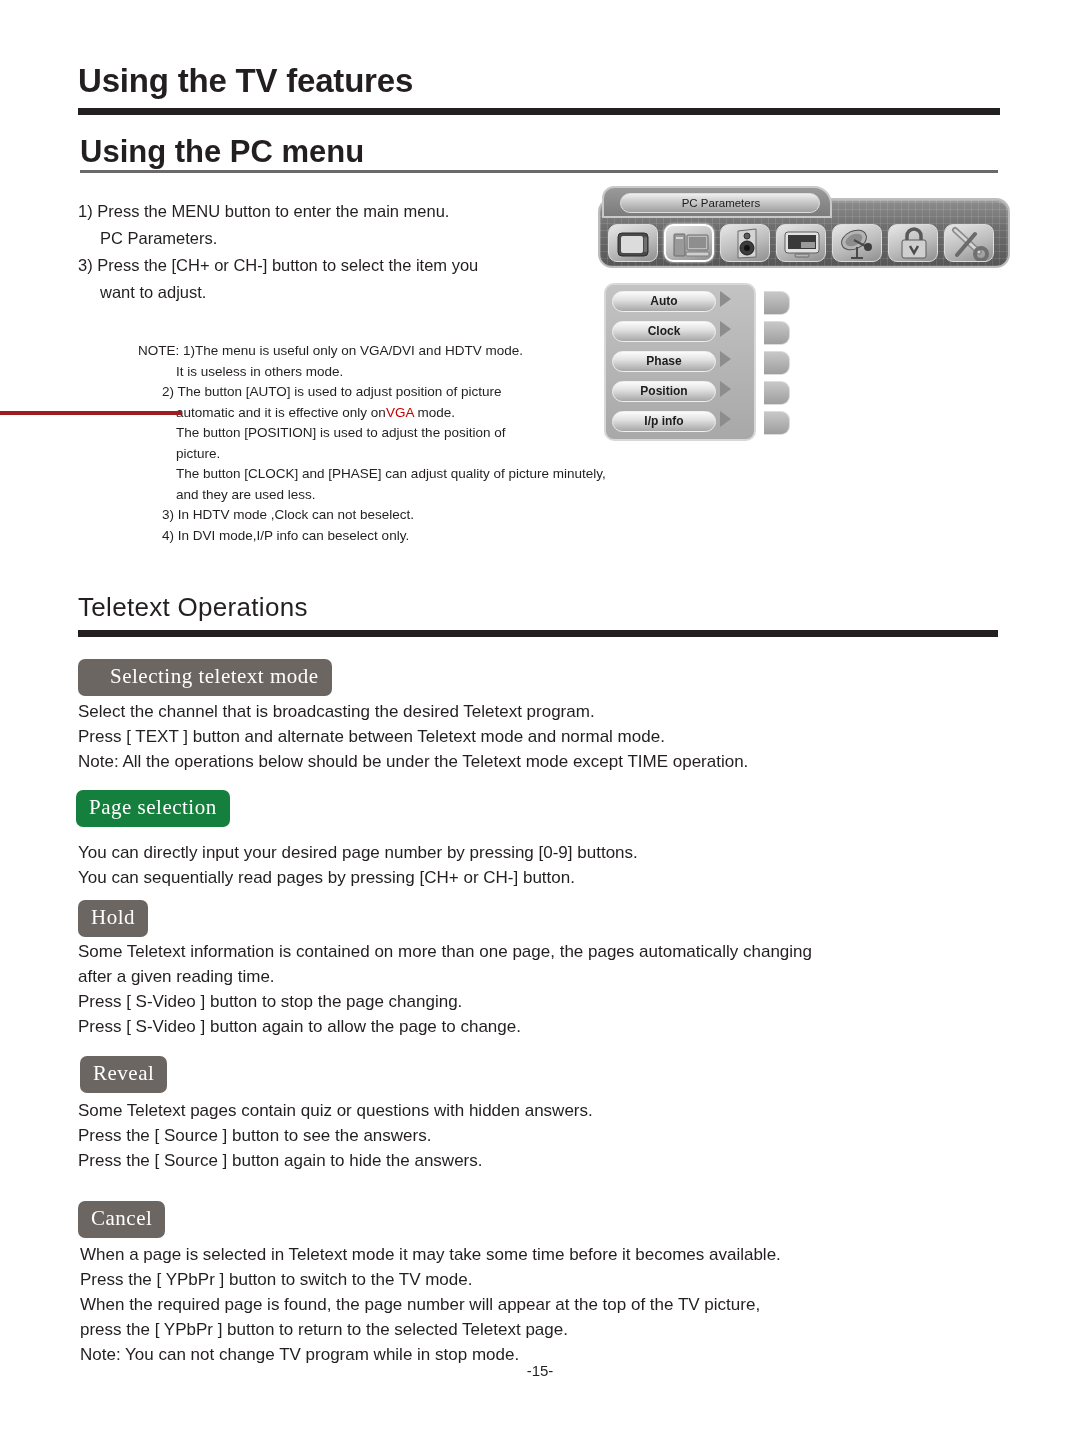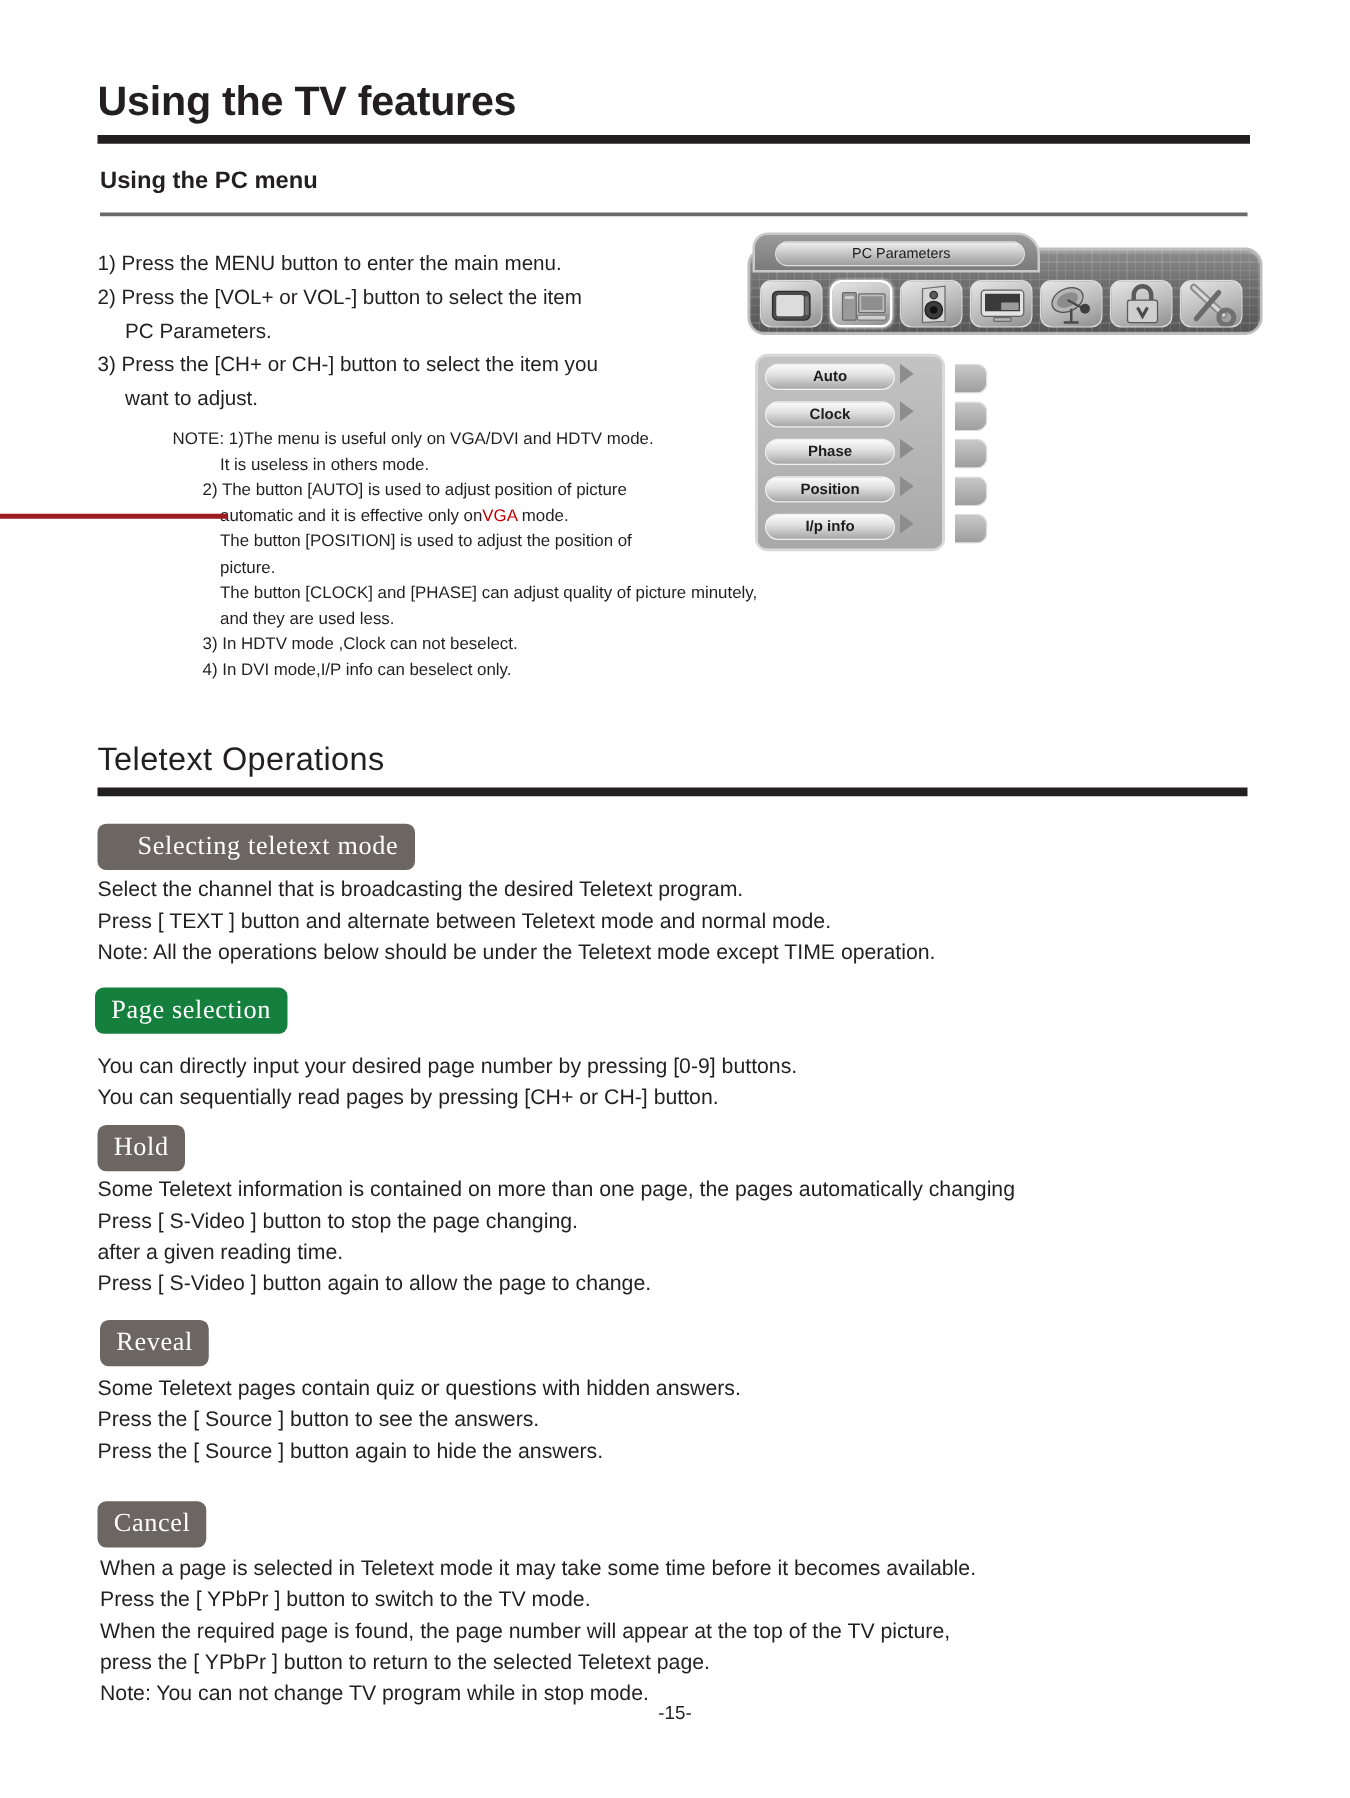--- a/index.html
+++ b/index.html
@@ -36,21 +36,21 @@
     left: 78px;
     top: 108px;
     width: 922px;
     height: 7px;
     background: #231f20;
   }
   .h2 {
     position: absolute;
     left: 80px;
     top: 134px;
-    font-size: 19px;
+    font-size: 31px;
     font-weight: bold;
     color: #231f20;
     white-space: nowrap;
   }
   .rule-med {
     position: absolute;
     left: 80px;
     top: 170px;
     width: 918px;
     height: 3px;
@@ -273,21 +273,20 @@
 <div class="page">
 
   <div class="h1">Using the TV features</div>
   <div class="rule-thick"></div>
 
   <div class="h2">Using the PC menu</div>
   <div class="rule-med"></div>
 
   <div class="steps">
     <span class="step-row">1) Press the MENU button to enter the main menu.</span>
-    <span class="step-row">2) Press the [VOL+ or VOL-] button to select the item</span>
     <span class="step-cont">PC Parameters.</span>
     <span class="step-row">3) Press the [CH+ or CH-] button to select the item you</span>
     <span class="step-cont">want to adjust.</span>
   </div>
 
   <div class="note">
     <span class="note-line">NOTE: 1)The  menu is useful only on VGA/DVI and HDTV mode.</span>
     <span class="note-line note-i1">It  is useless in others mode.</span>
     <span class="note-line note-i2">2)  The button [AUTO] is used to adjust position of picture</span>
     <span class="note-line note-i3"><span>automatic and it is effective only on</span><span class="red">VGA</span><span> mode.</span></span>
@@ -415,22 +414,22 @@
 
   <div class="badge g2" style="left:76px; top:790px;">Page  selection</div>
   <div class="para" style="left:78px; top:840px; width:900px;">
     <div>You can directly input your desired page number by pressing [0-9] buttons.</div>
     <div>You can sequentially read pages by pressing [CH+ or CH-] button.</div>
   </div>
 
   <div class="badge g1" style="left:78px; top:900px;">Hold</div>
   <div class="para" style="left:78px; top:939px; width:920px;">
     <div>Some Teletext information is contained on more than one page, the pages automatically changing</div>
+    <div>after a given reading time.</div>
     <div>Press [ S-Video ] button to stop the page changing.</div>
-    <div>after a given reading time.</div>
     <div>Press [ S-Video ] button again to allow the page to change.</div>
   </div>
 
   <div class="badge g1" style="left:80px; top:1056px;">Reveal</div>
   <div class="para" style="left:78px; top:1098px; width:900px;">
     <div>Some Teletext pages contain quiz or questions with hidden answers.</div>
     <div>Press the [ Source ] button to see the answers.</div>
     <div>Press the [ Source   ] button again to hide the answers.</div>
   </div>
 

